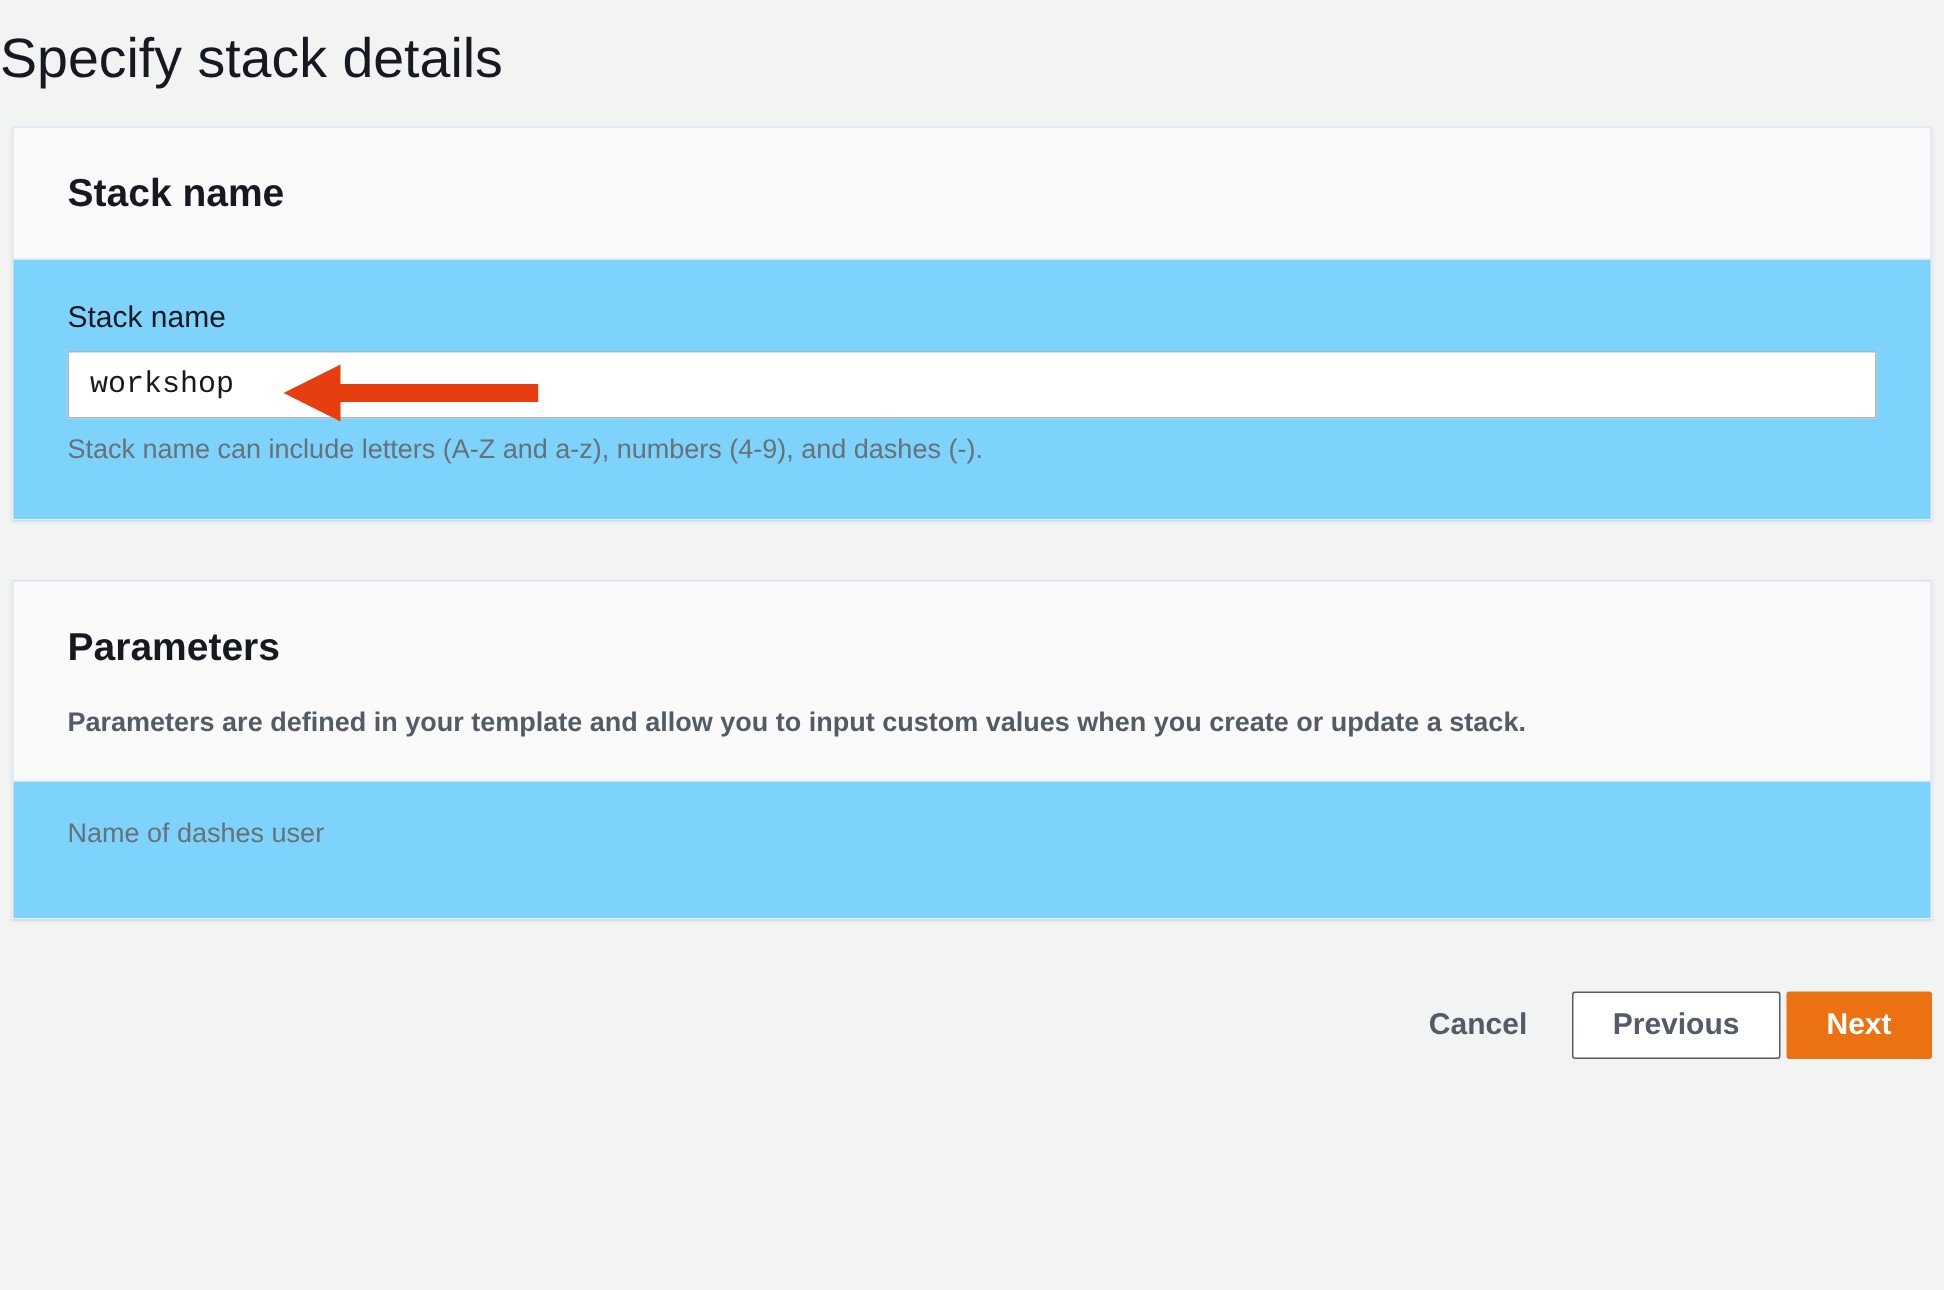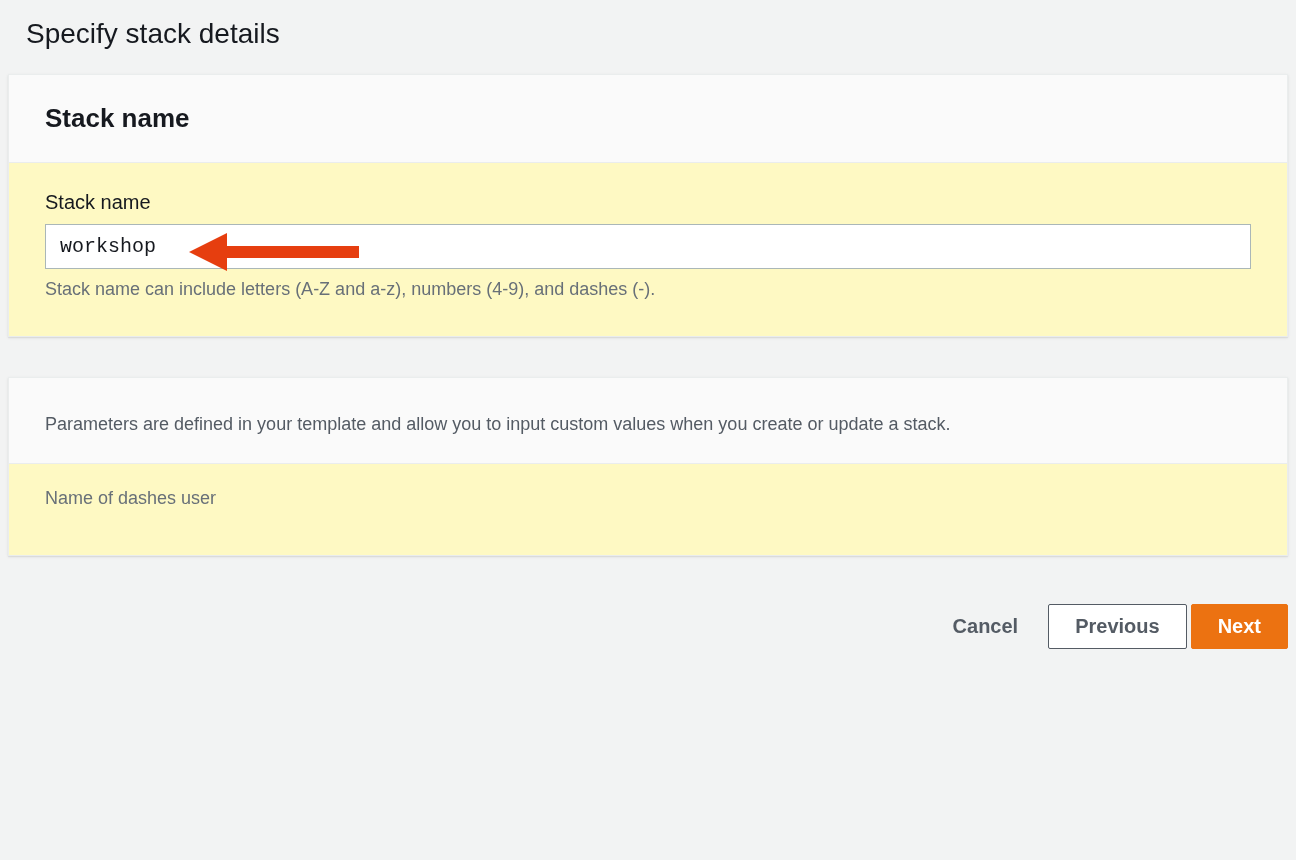--- a/index.html
+++ b/index.html
@@ -4,46 +4,46 @@
   <style>
     * { box-sizing: border-box; margin: 0; padding: 0; }
     body {
       font-family: "Amazon Ember", "Helvetica Neue", Helvetica, Arial, sans-serif;
       background: #f2f3f3;
       color: #16191f;
       padding: 0;
       width: 1296px;
     }
     .page-title {
-      font-size: 28px;
+      font-size: 37px;
       font-weight: 400;
       color: #16191f;
-      padding: 18px 8px 24px 26px;
+      padding: 18px 8px 24px 0;
     }
     .panel {
-      background: #fef9c3;
+      background: #7dd3fc;
       border: 1px solid #eaeded;
       box-shadow: 0 1px 1px rgba(0,0,0,0.05), 0 1px 3px rgba(0,0,0,0.08);
       margin: 0 8px 40px 8px;
     }
     .panel-header {
       background: #fafafa;
       border-bottom: 1px solid #eaeded;
       padding: 28px 36px 28px 36px;
     }
     .panel-header h2 {
       font-size: 26px;
       font-weight: 700;
       color: #16191f;
     }
     .panel-header .panel-desc {
       font-size: 18px;
       color: #545b64;
-      margin-top: 8px;
-      font-weight: 400;
+      margin-top: 24px;
+      font-weight: 700;
     }
     .panel-body {
       padding: 28px 36px 36px 36px;
       position: relative;
     }
     .field-label {
       font-size: 20px;
       color: #16191f;
       margin-bottom: 10px;
       display: block;
@@ -132,20 +132,21 @@
     <div class="help-text">Stack name can include letters (A-Z and a-z), numbers (4-9), and dashes (-).</div>
     <svg class="arrow-annotation" viewBox="0 0 170 50">
       <line x1="170" y1="25" x2="28" y2="25" stroke="#e63e0f" stroke-width="12"></line>
       <polygon points="0,25 38,6 38,44" fill="#e63e0f"></polygon>
     </svg>
   </div>
 </div>
 
 <div class="panel">
   <div class="panel-header">
+    <h2>Parameters</h2>
     <div class="panel-desc">Parameters are defined in your template and allow you to input custom values when you create or update a stack.</div>
   </div>
   <div class="panel-body">
     <div class="field-sublabel">Name of dashes user</div>
   </div>
 </div>
 
 <div class="button-row">
   <button class="btn btn-link">Cancel</button>
   <button class="btn btn-normal">Previous</button>

